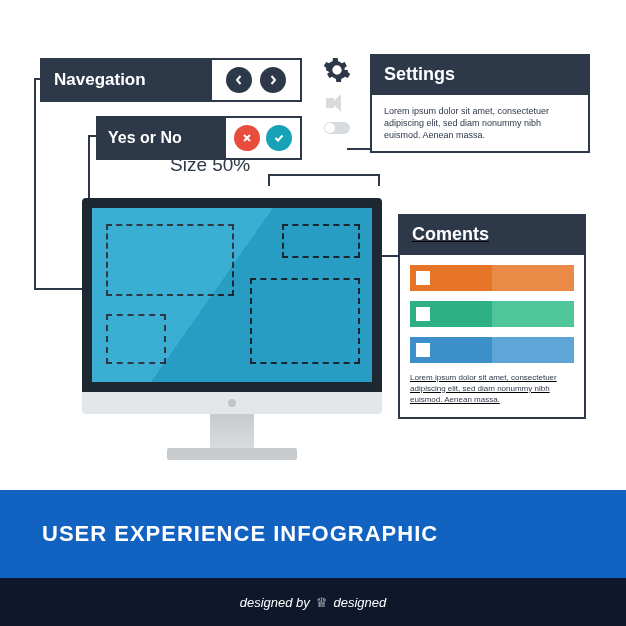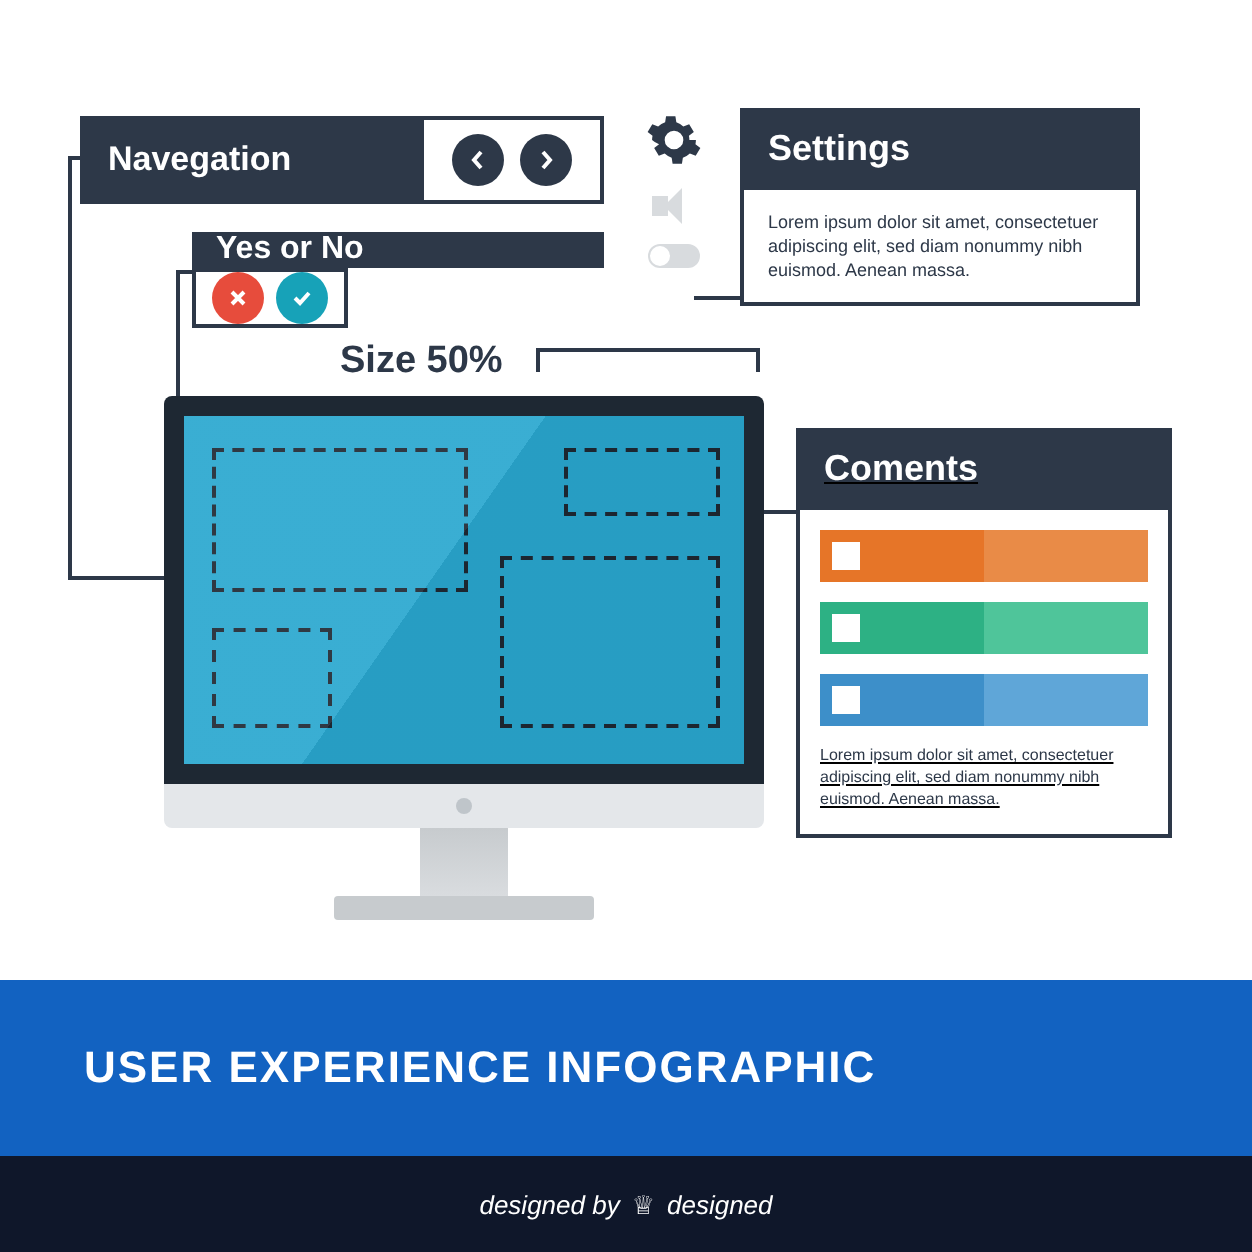--- a/index.html
+++ b/index.html
@@ -10,44 +10,44 @@
   
   .navbar { position: absolute; top: 58px; left: 40px; width: 262px; height: 44px; display: flex; }
   .navbar .label { flex: 1; background: #2d3848; color: #fff; font-weight: 700; font-size: 17px; display: flex; align-items: center; padding-left: 14px; }
   .navbar .ctrls { width: 92px; border: 2px solid #2d3848; background: #fff; display: flex; align-items: center; justify-content: center; gap: 8px; }
   .circ { width: 26px; height: 26px; border-radius: 50%; display: flex; align-items: center; justify-content: center; color: #fff; font-weight: 700; font-size: 14px; }
   .circ.dark { background: #2d3848; }
   .circ.red  { background: #e74c3c; }
   .circ.teal { background: #17a2b8; }
 
   
-  .yesno { position: absolute; top: 116px; left: 96px; width: 206px; height: 44px; display: flex; flex-direction: column; }
+  .yesno { position: absolute; top: 116px; left: 96px; width: 206px; height: 44px; display: flex; }
   .yesno .label { flex: 1; background: #2d3848; color: #fff; font-weight: 700; font-size: 16px; display: flex; align-items: center; padding-left: 12px; }
   .yesno .ctrls { width: 78px; border: 2px solid #2d3848; background: #fff; display: flex; align-items: center; justify-content: center; gap: 6px; }
 
   
-  .size { position: absolute; top: 170px; left: 170px; font-weight: 700; font-size: 19px; color: #2d3848; }
+  .size { position: absolute; top: 154px; left: 170px; font-weight: 400; font-size: 19px; color: #2d3848; }
 
   
   .bracket { position: absolute; top: 174px; left: 268px; width: 112px; height: 16px; border-top: 2px solid #2d3848; }
   .bracket::before, .bracket::after { content: ""; position: absolute; top: -2px; width: 2px; height: 12px; background: #2d3848; }
   .bracket::before { left: 0; }
   .bracket::after  { right: 0; }
 
   
   .icncol { position: absolute; top: 56px; left: 320px; width: 34px; display: flex; flex-direction: column; align-items: center; gap: 10px; }
   .gear-svg { width: 28px; height: 28px; }
   .speaker { width: 22px; height: 18px; position: relative; }
   .speaker .box { position: absolute; left: 0; top: 4px; width: 8px; height: 10px; background: #d8dbde; }
   .speaker .tri { position: absolute; left: 6px; top: 0; width: 0; height: 0; border-top: 9px solid transparent; border-bottom: 9px solid transparent; border-right: 9px solid #d8dbde; }
   .toggle { width: 26px; height: 12px; border-radius: 6px; background: #d8dbde; position: relative; }
   .toggle::after { content: ""; position: absolute; top: 1px; left: 1px; width: 10px; height: 10px; border-radius: 50%; background: #fff; }
 
   
-  .settings { position: absolute; top: 54px; left: 370px; width: 200px; }
+  .settings { position: absolute; top: 54px; left: 370px; width: 220px; }
   .settings .hdr { background: #2d3848; color: #fff; font-weight: 700; font-size: 18px; padding: 10px 14px; }
   .settings .body { border: 2px solid #2d3848; border-top: none; padding: 10px 12px; font-size: 9px; line-height: 1.35; color: #2d3848; }
 
   
   .comments { position: absolute; top: 214px; left: 398px; width: 188px; text-decoration: underline; }
   .comments .hdr { background: #2d3848; color: #fff; font-weight: 700; font-size: 18px; padding: 10px 14px; }
   .comments .body { border: 2px solid #2d3848; border-top: none; padding: 10px 10px 12px; }
   .bar { height: 26px; margin-bottom: 10px; display: flex; align-items: center; position: relative; }
   .bar .chk { width: 14px; height: 14px; background: #fff; margin-left: 6px; position: relative; z-index: 2; }
   .bar .half { position: absolute; top: 0; bottom: 0; left: 0; width: 50%; z-index: 1; }

